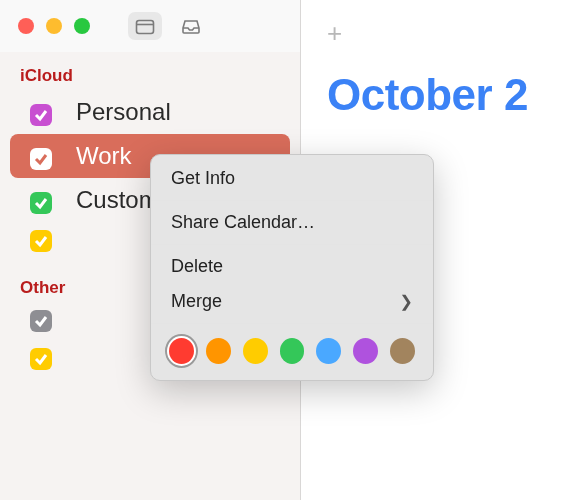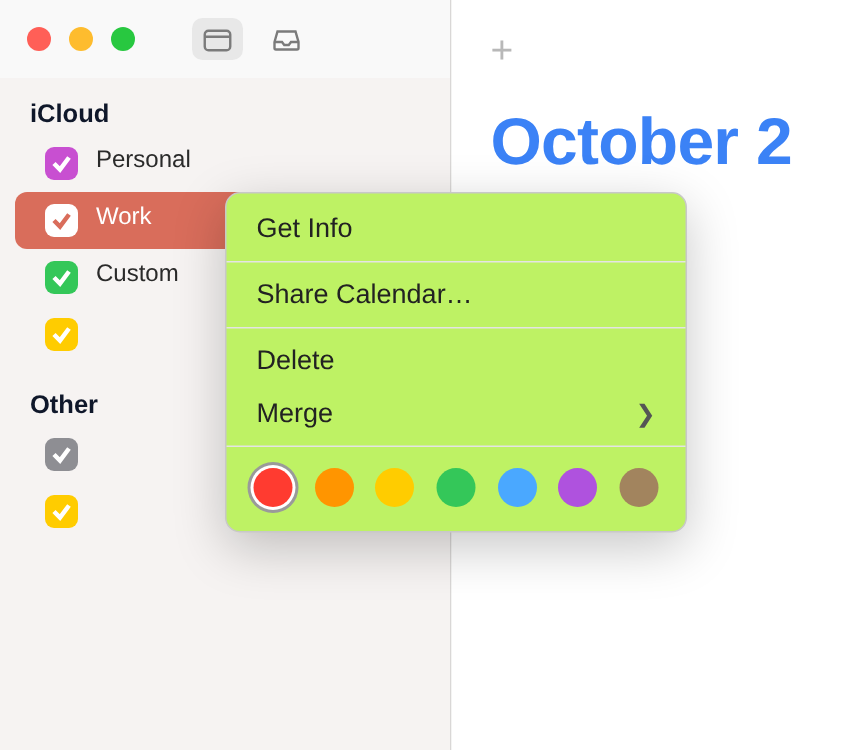--- a/index.html
+++ b/index.html
@@ -34,43 +34,43 @@
     position: absolute; top: 0; left: 301px; right:0; bottom:0;
     background: #ffffff;
   }
   .main-plus { position:absolute; top:18px; left:26px; color:#b8b8b8; font-size:26px; font-weight:300; }
   .main-title {
     position:absolute; top:70px; left:26px;
     font-size:44px; font-weight:800; color:#3b82f6; letter-spacing:-0.5px;
   }
 
   .section-header {
-    color: #0f172a; font-weight:600; font-size:17px;
+    color: #b91c1c; font-weight:600; font-size:17px;
     padding: 8px 20px 4px 20px;
   }
   .cal-item {
-    display:flex; align-items:flex-start; gap:12px;
+    display:flex; align-items:flex-end; gap:24px;
     padding: 8px 16px 8px 30px;
-    font-size: 16px; color:#2a2a2a;
+    font-size: 24px; color:#2a2a2a;
   }
   .cal-item.selected {
     background: #d96d5b; color:#fff; border-radius:8px; margin: 0 10px;
     padding-left: 20px;
   }
   .cal-item.selected .cb { background:#fff; }
   .cal-item.selected .cb svg { stroke:#d96d5b; }
   .cb {
     width:22px; height:22px; border-radius:6px; display:flex; align-items:center; justify-content:center;
     flex-shrink:0;
   }
   .cb svg { width:14px; height:14px; stroke:#fff; stroke-width:3; fill:none; }
 
   .context-menu {
-    position:absolute; top:128px; left:150px; width:308px;
-    background:#bef264; border:1px solid #c8c8c8; border-radius:10px;
+    position:absolute; top:154px; left:150px; width:284px;
+    background:#e5e5e5; border:1px solid #c8c8c8; border-radius:10px;
     box-shadow: 0 10px 35px rgba(0,0,0,0.22);
     padding: 6px 0;
   }
   .cm-item {
     padding: 7px 20px; font-size:18px; color:#222;
     display:flex; align-items:center; justify-content:space-between;
   }
   .cm-sep { height:1px; background:#e4e4e4; margin:4px 0; }
   .chev { font-size:16px; color:#555; }
   .color-row {

